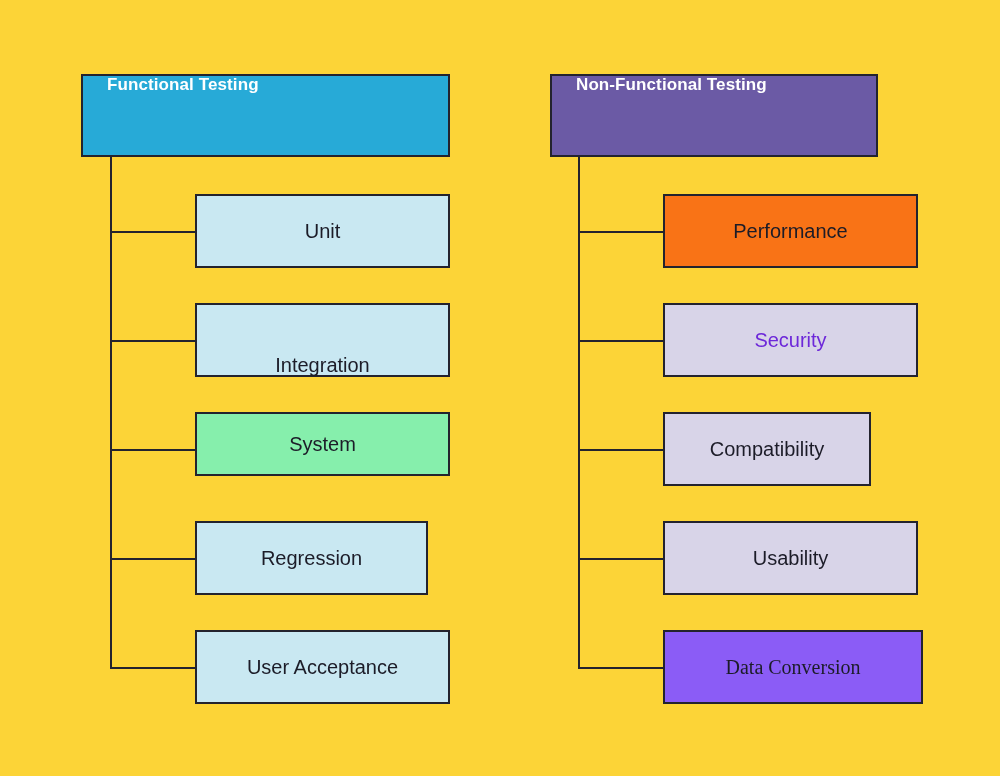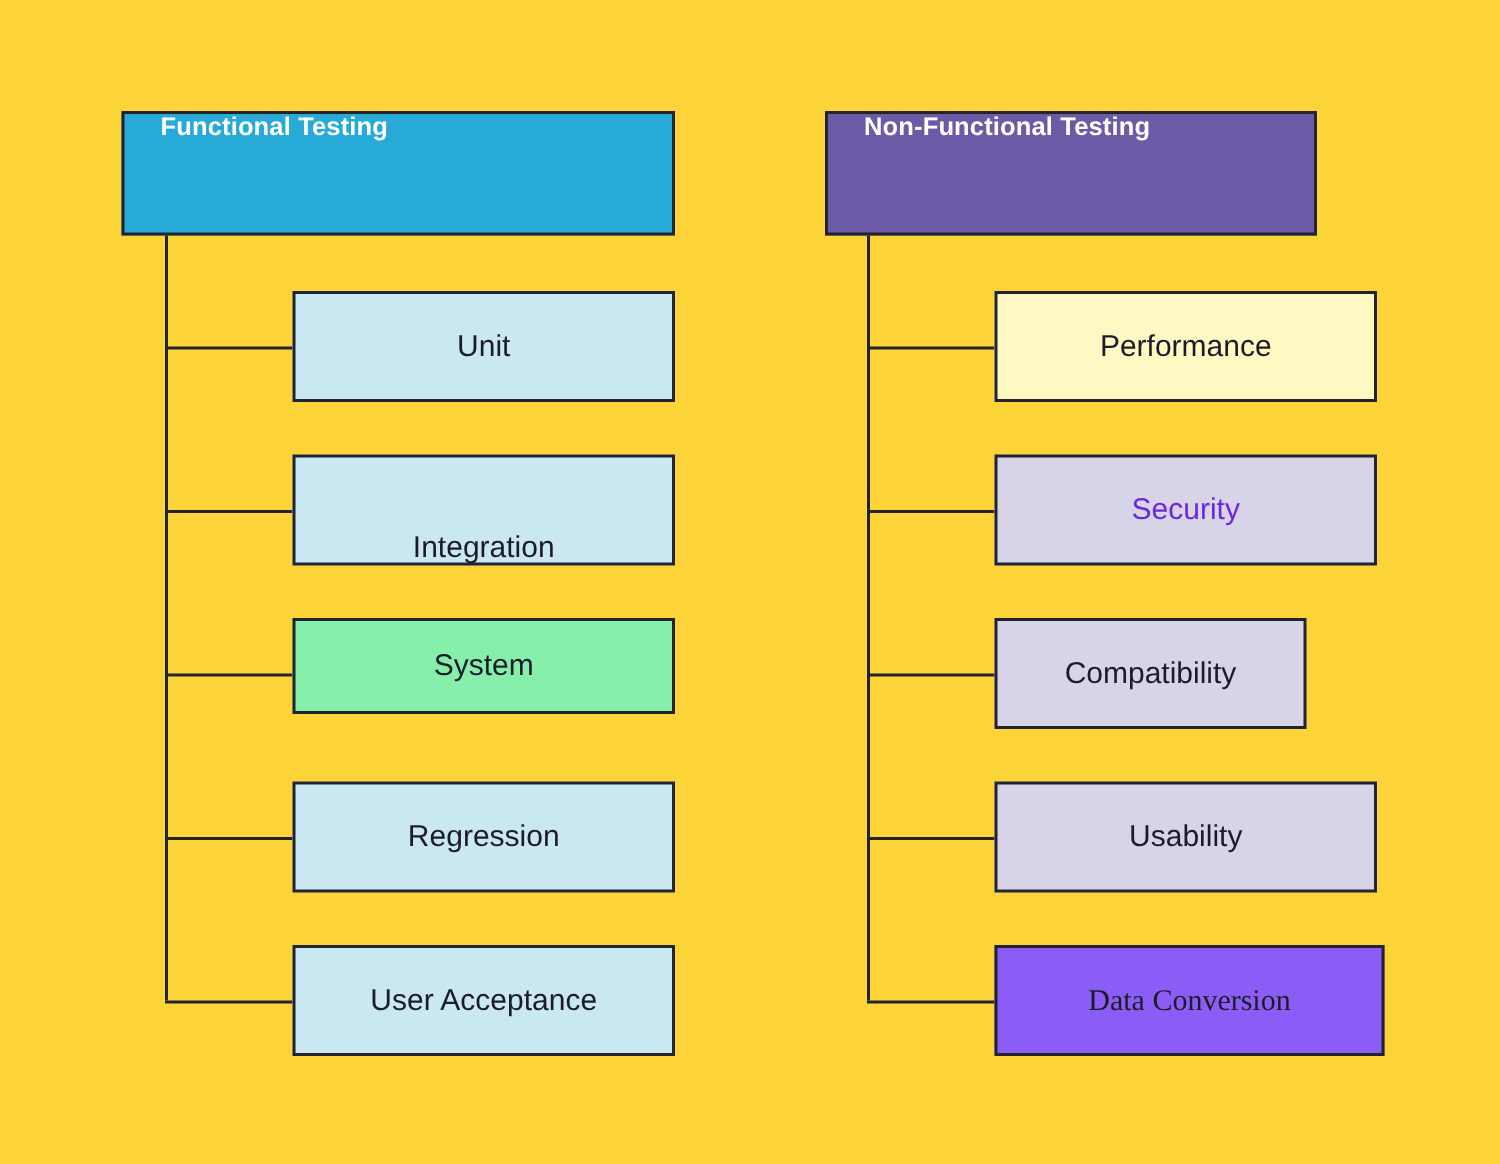--- a/index.html
+++ b/index.html
@@ -80,35 +80,35 @@
       </div>
       <div class="connector-branch" style="left: 110px; top: 340px; width: 85px; background: rgb(35, 35, 46);"></div>
       <div class="node-child" style="left: 195px; top: 303px; width: 255px; height: 74px; background: rgb(201, 232, 242); border-color: rgb(35, 35, 46); align-items: flex-end;">
         <span class="node-label" style="color: rgb(28, 28, 40);">Integration</span>
       </div>
       <div class="connector-branch" style="left: 110px; top: 449px; width: 85px; background: rgb(35, 35, 46);"></div>
       <div class="node-child" style="left: 195px; top: 412px; width: 255px; height: 64px; background: #86efac; border-color: rgb(35, 35, 46);">
         <span class="node-label" style="color: rgb(28, 28, 40);">System</span>
       </div>
       <div class="connector-branch" style="left: 110px; top: 558px; width: 85px; background: rgb(35, 35, 46);"></div>
-      <div class="node-child" style="left: 195px; top: 521px; width: 255px; height: 74px; background: rgb(201, 232, 242); border-color: rgb(35, 35, 46);">
+      <div class="node-child" style="left: 195px; top: 521px; width: 233px; height: 74px; background: rgb(201, 232, 242); border-color: rgb(35, 35, 46);">
         <span class="node-label" style="color: rgb(28, 28, 40);">Regression</span>
       </div>
       <div class="connector-branch" style="left: 110px; top: 667px; width: 85px; background: rgb(35, 35, 46);"></div>
       <div class="node-child" style="left: 195px; top: 630px; width: 255px; height: 74px; background: rgb(201, 232, 242); border-color: rgb(35, 35, 46);">
         <span class="node-label" style="color: rgb(28, 28, 40);">User Acceptance</span>
       </div>
     </div>
     <div class="column">
       <div class="node-header" style="left: 550px; top: 74px; width: 328px; height: 83px; background: rgb(107, 90, 165); border-color: rgb(35, 35, 46);">
         <span class="node-label" style="color: rgb(255, 255, 255);">Non-Functional Testing</span>
       </div>
       <div class="connector-trunk" style="left: 578px; top: 157px; height: 510px; background: rgb(35, 35, 46);"></div>
       <div class="connector-branch" style="left: 578px; top: 231px; width: 85px; background: rgb(35, 35, 46);"></div>
-      <div class="node-child" style="left: 663px; top: 194px; width: 255px; height: 74px; background: #fef9c3; border-color: rgb(35, 35, 46);">
+      <div class="node-child" style="left: 663px; top: 194px; width: 255px; height: 74px; background: #f97316; border-color: rgb(35, 35, 46);">
         <span class="node-label" style="color: rgb(28, 28, 40);">Performance</span>
       </div>
       <div class="connector-branch" style="left: 578px; top: 340px; width: 85px; background: rgb(35, 35, 46);"></div>
       <div class="node-child" style="left: 663px; top: 303px; width: 255px; height: 74px; background: rgb(216, 212, 232); border-color: rgb(35, 35, 46);">
         <span class="node-label" style="color: #6d28d9;">Security</span>
       </div>
       <div class="connector-branch" style="left: 578px; top: 449px; width: 85px; background: rgb(35, 35, 46);"></div>
       <div class="node-child" style="left: 663px; top: 412px; width: 208px; height: 74px; background: rgb(216, 212, 232); border-color: rgb(35, 35, 46);">
         <span class="node-label" style="color: rgb(28, 28, 40);">Compatibility</span>
       </div>

